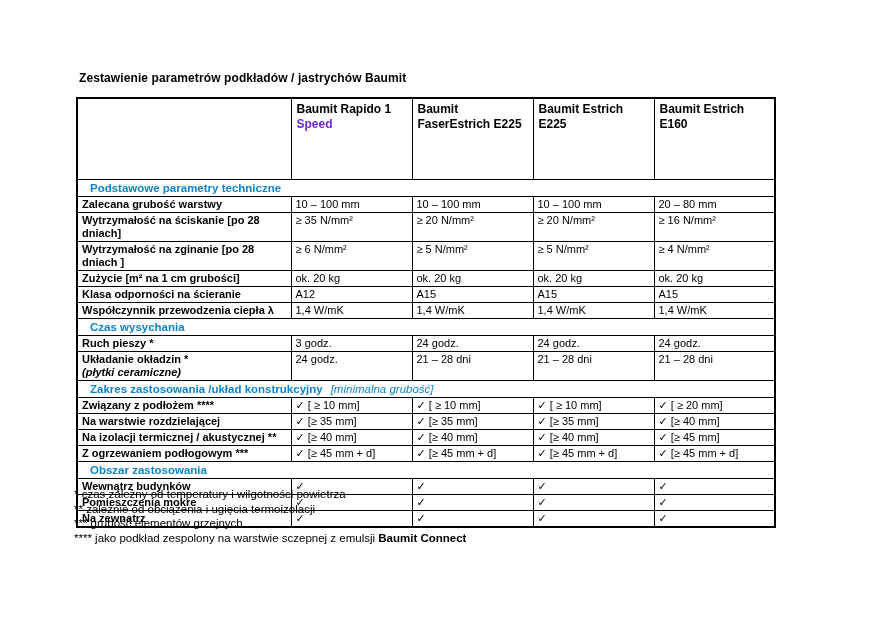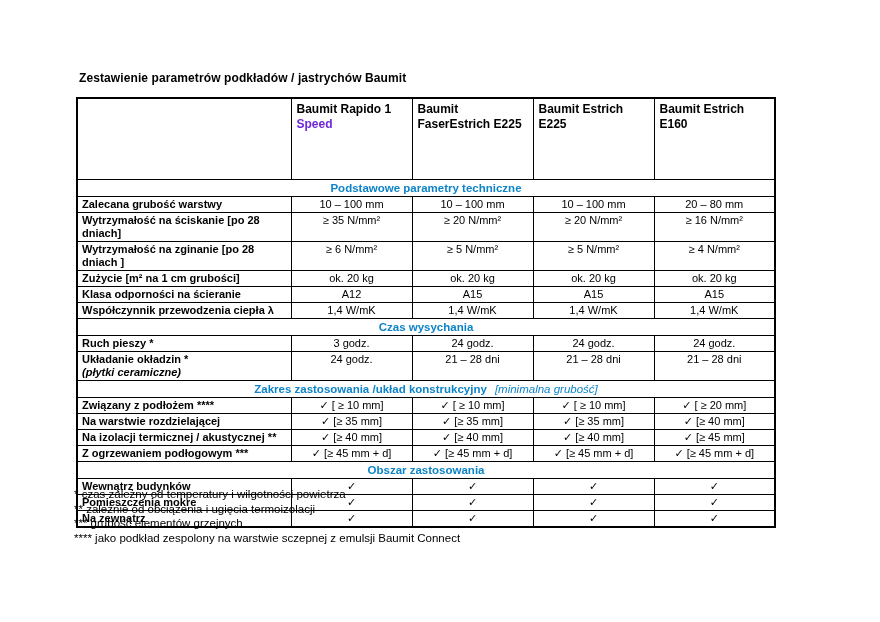--- a/index.html
+++ b/index.html
@@ -21,34 +21,34 @@
     border:1px solid #000;
     font-size:11px; line-height:13px;
     vertical-align:top; padding:1px 4px;
     overflow:hidden;
   }
   col.c-label { width:214px; }
   col.c-val   { width:121px; }
   tr.hdr td { height:81px; font-weight:bold; font-size:12px; line-height:15px; padding:3px 5px; }
   tr.hdr td .sub { color:#6d28d9; }
   tr.sec td {
-    height:16px; color:#0D84C9; font-weight:bold; text-align:center;
-    font-size:11.5px; line-height:14px; padding:1px 0;
+    height:16px; color:#0D84C9; font-weight:bold; text-align:left;
+    font-size:11.5px; line-height:14px; padding:1px 12px;
   }
   tr.sec td .iti { font-style:italic; font-weight:normal; margin-left:8px; }
   tr.row td { height:14px; }
   tr.row.tall td { height:29px; }
   td.lbl { font-weight:bold; padding-left:5px; }
   td.lbl .sub-label { font-style:italic; }
-  td.val { text-align:center; }
+  td.val { }
   .footnotes {
     position:absolute; left:74px; top:487px;
     font-size:11.5px; line-height:14.6px;
   }
-  .footnotes b { font-weight:normal;margin-top:8px; }
+  .footnotes b { font-weight:bold;margin-top:8px; }
 </style>
 </head>
 <body>
 
 <div class="doc-title">Zestawienie parametrów podkładów / jastrychów Baumit</div>
 
 <table class="params">
   <colgroup>
     <col class="c-label">
       <col class="c-val">

